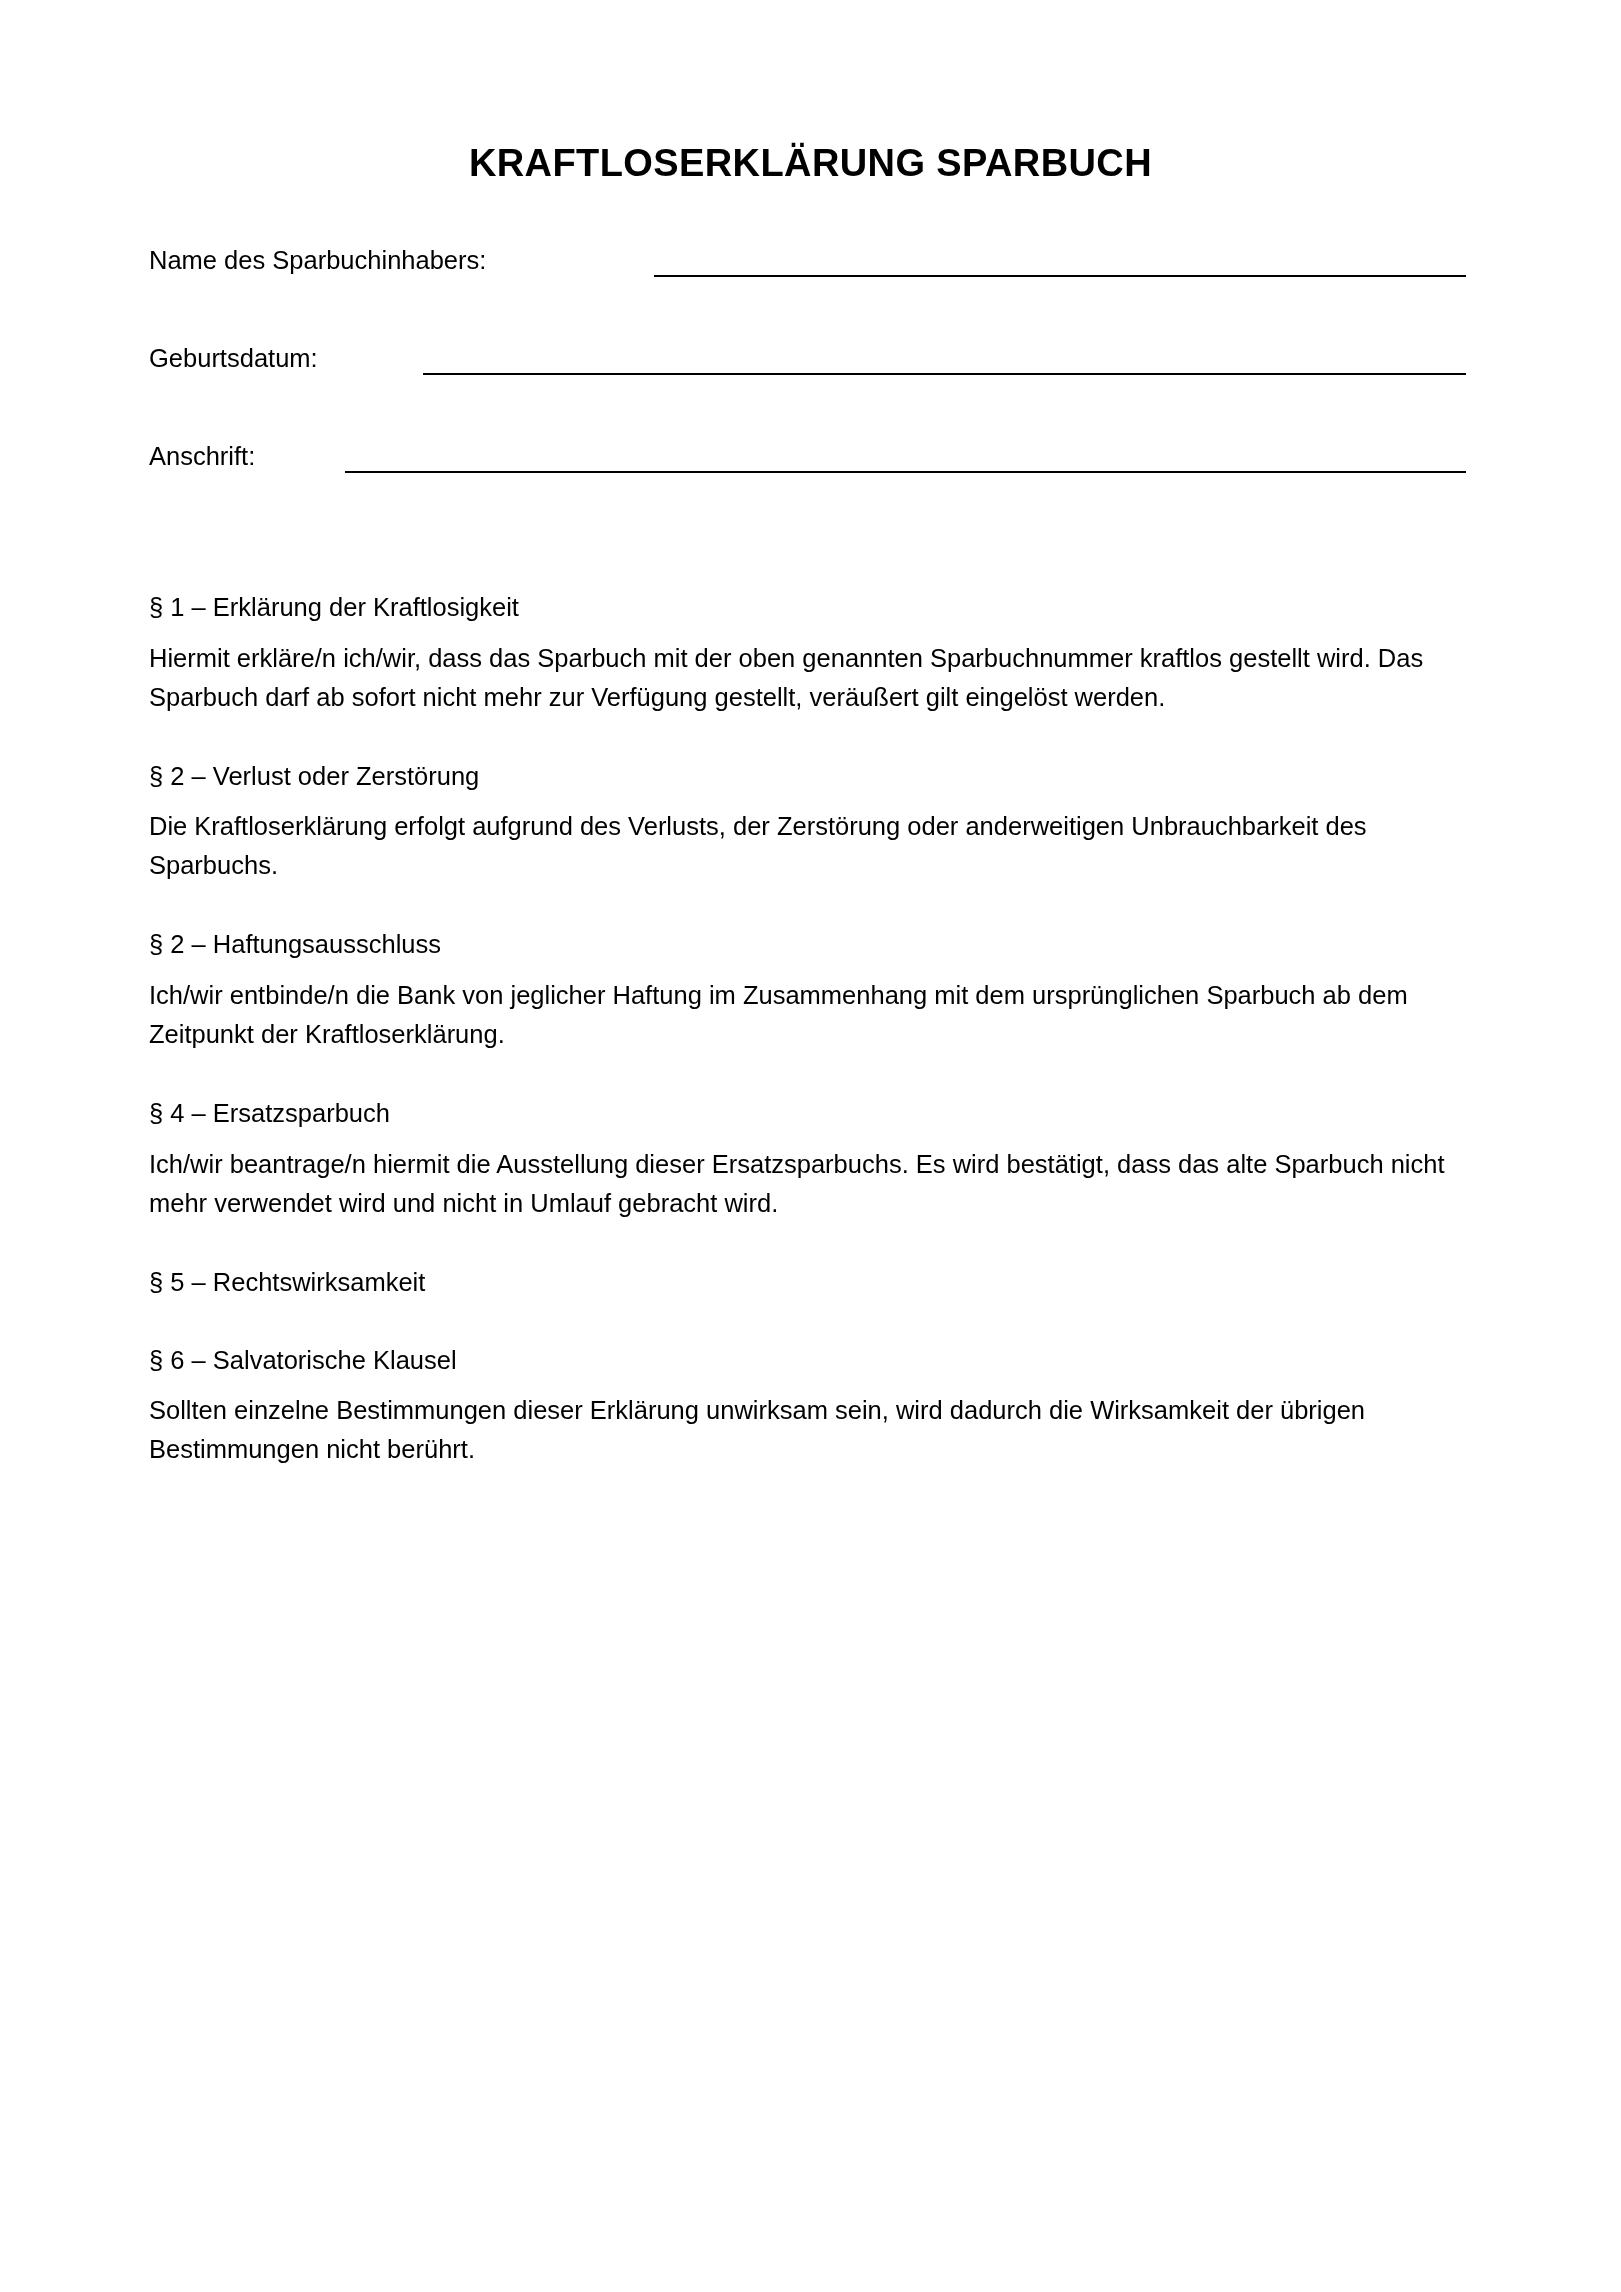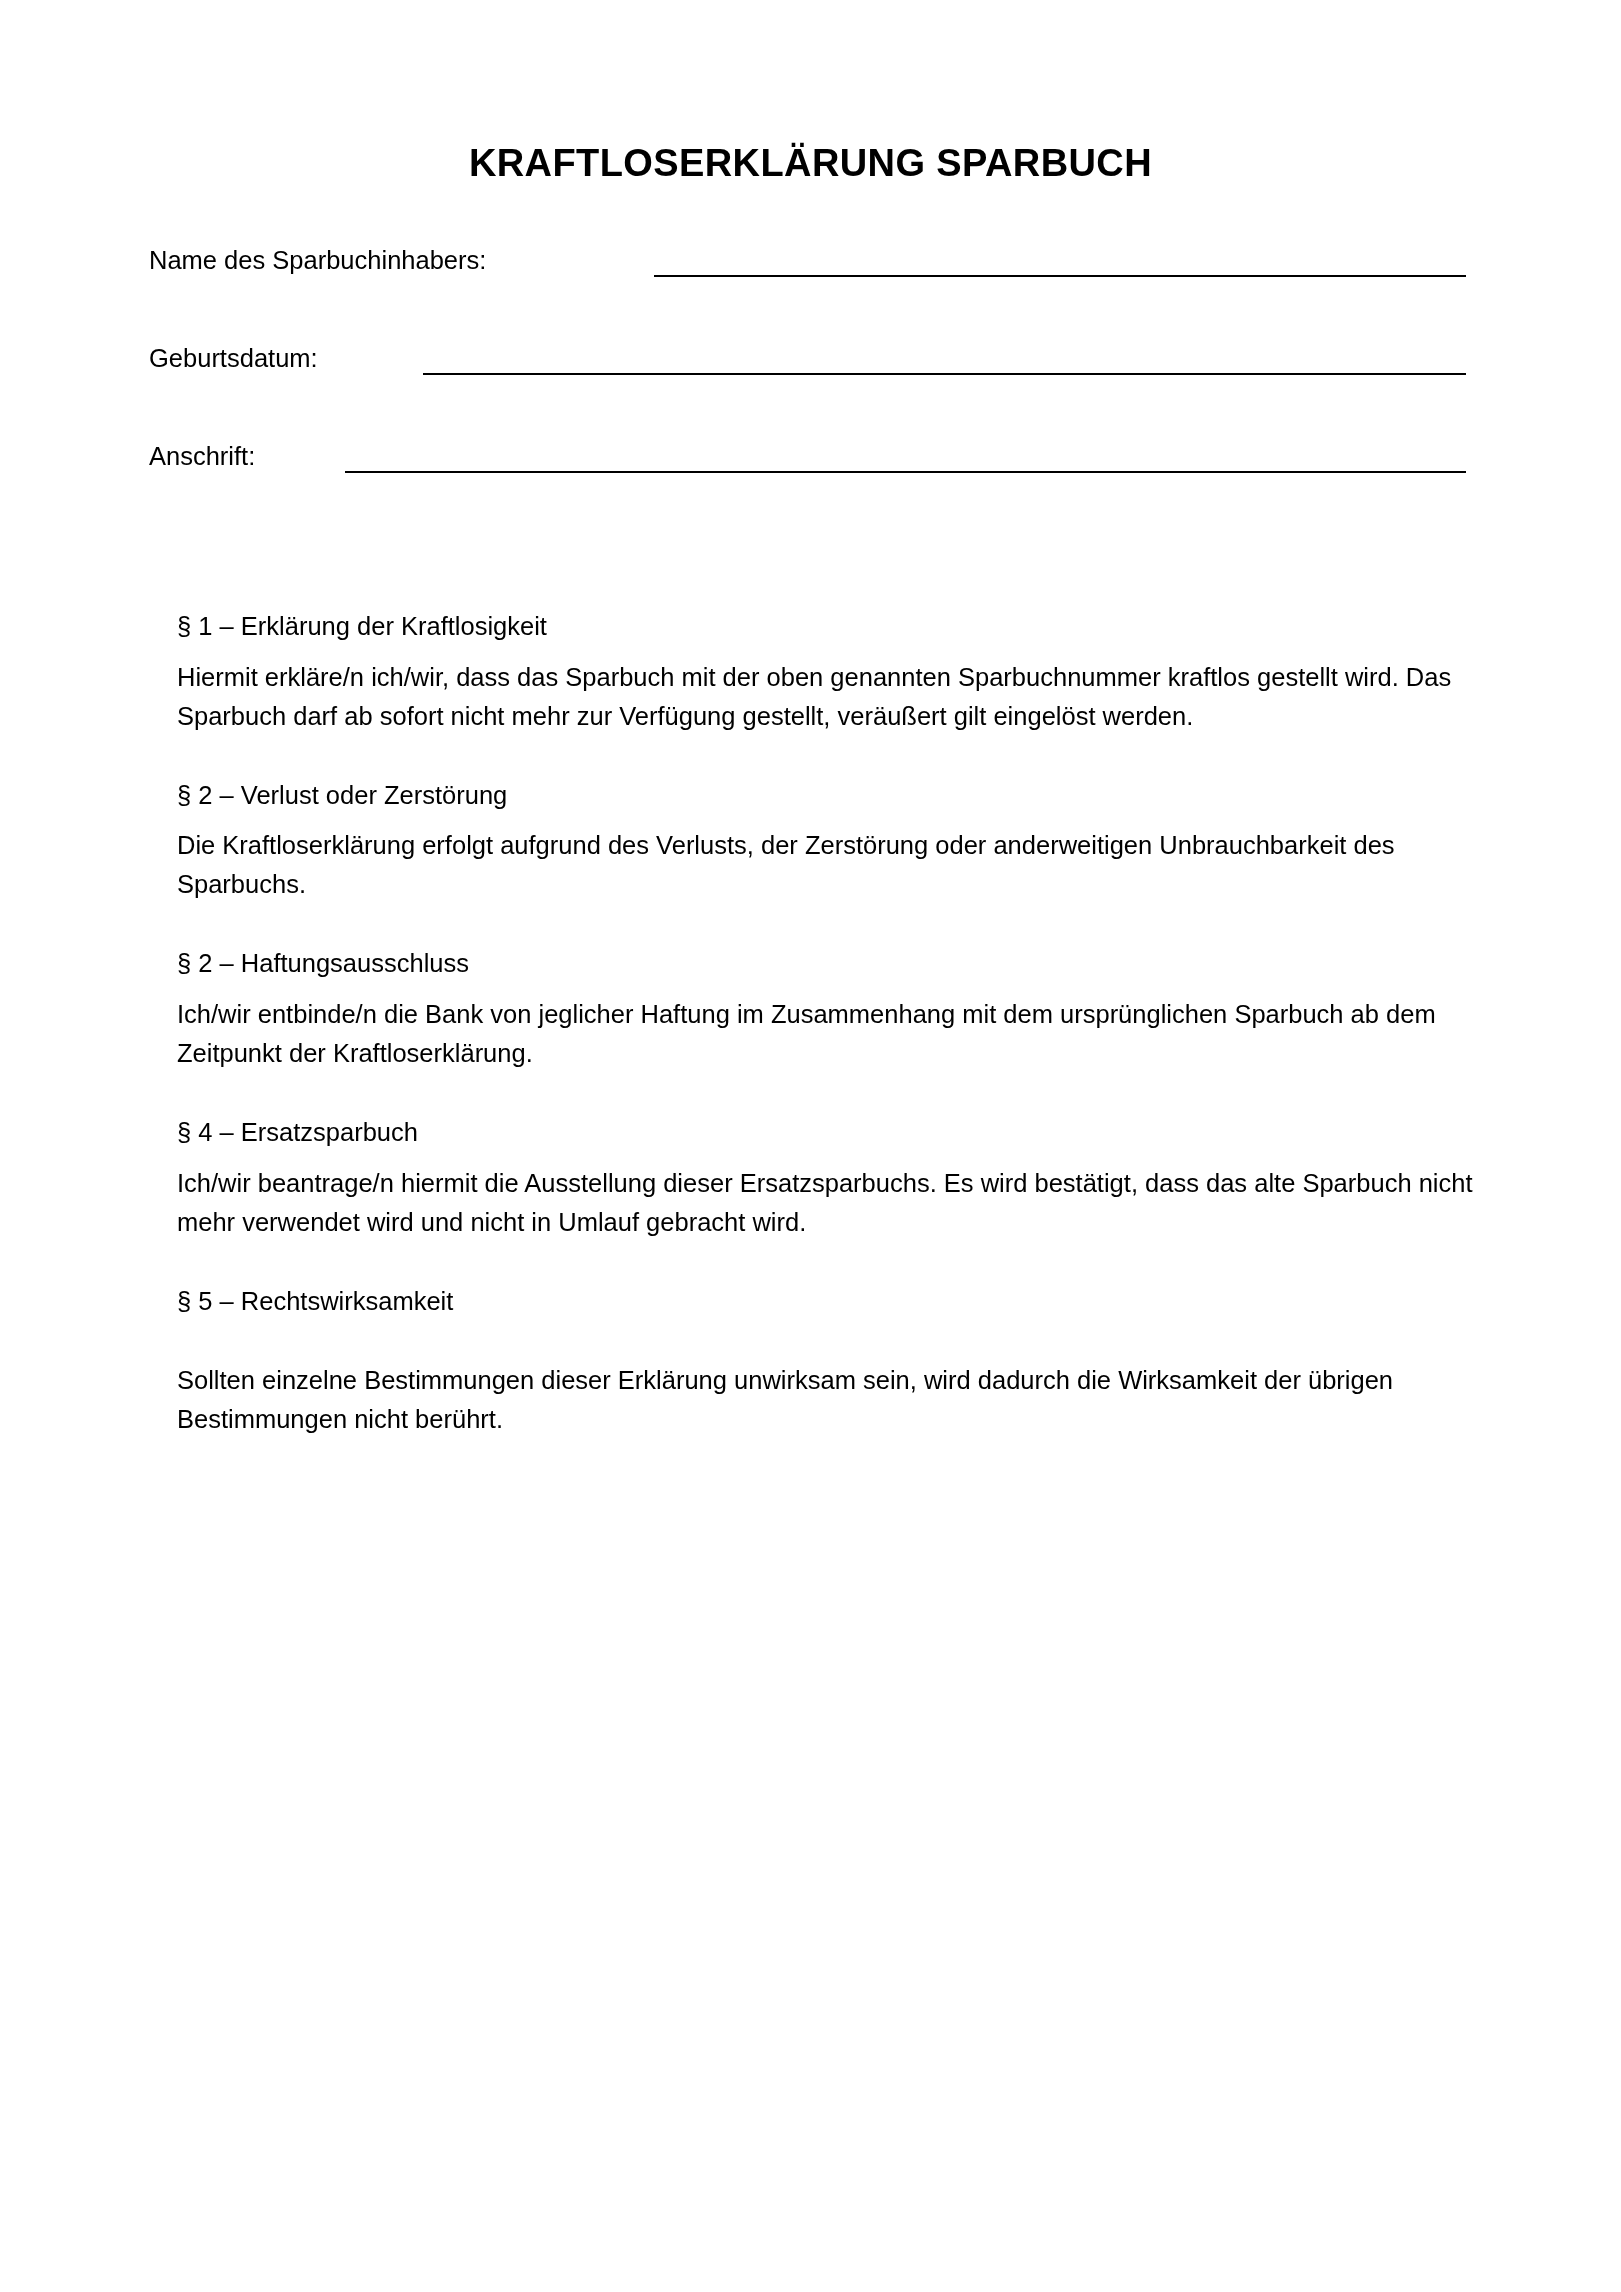--- a/index.html
+++ b/index.html
@@ -60,23 +60,22 @@
     right: 0;
     top: 32px;
     height: 0;
     border-bottom: 2.9px solid #000000;
   }
 
   
   .sections {
     position: absolute;
     left: 149px;
-    top: 608px;
+    top: 589px;
     width: 1317px;
-    margin-left: 28px;
   }
   .section {
     margin-bottom: 41px;
   }
   .section:last-child {
     margin-bottom: 0;
   }
   .section-heading {
     font-size: 25.5px;
     line-height: 37px;
@@ -138,19 +137,20 @@
     <div class="section">
       <p class="section-heading">§ 4 – Ersatzsparbuch</p>
       <p class="section-body">Ich/wir beantrage/n hiermit die Ausstellung dieser Ersatzsparbuchs. Es wird bestätigt, dass das alte Sparbuch nicht mehr verwendet wird und nicht in Umlauf gebracht wird.</p>
     </div>
 
     <div class="section">
       <p class="section-heading">§ 5 – Rechtswirksamkeit</p>
     </div>
 
     <div class="section">
+      <p class="section-heading">§ 6 – Salvatorische Klausel</p>
       <p class="section-body">Sollten einzelne Bestimmungen dieser Erklärung unwirksam sein, wird dadurch die Wirksamkeit der übrigen Bestimmungen nicht berührt.</p>
     </div>
 
   </div>
 
 </div>
 
 
 </body></html>

